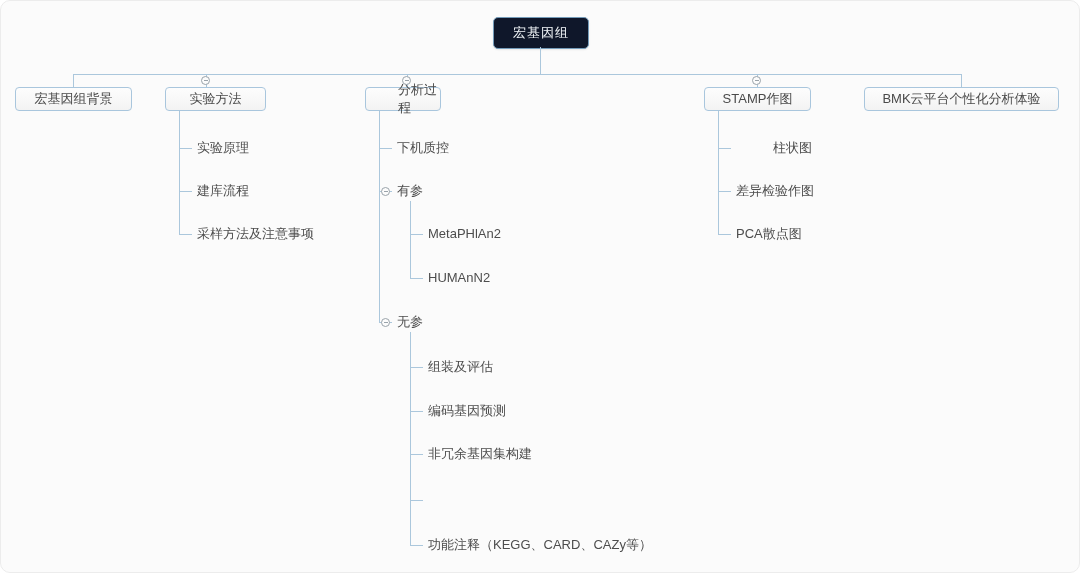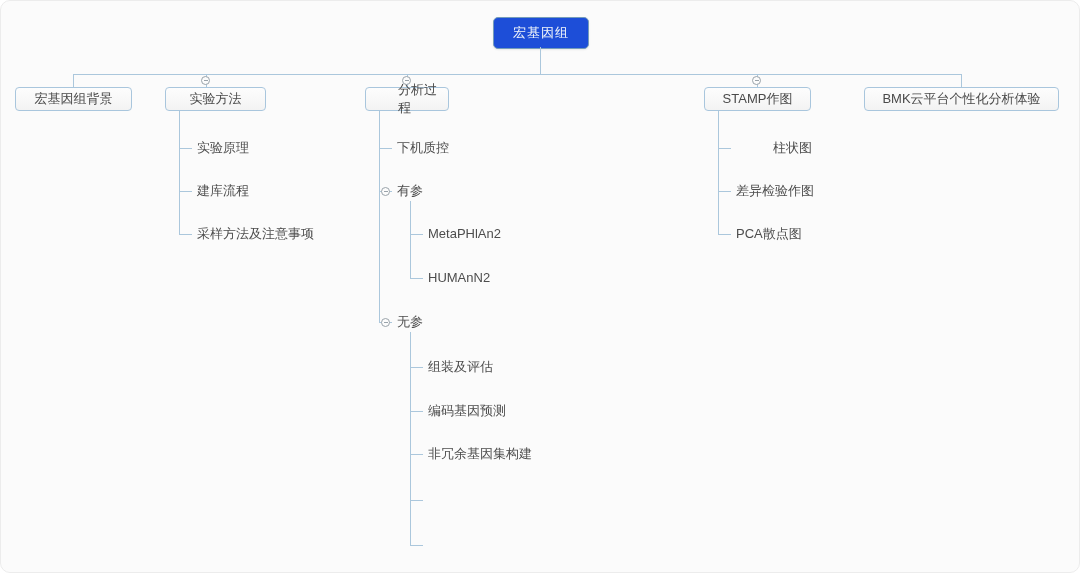--- a/index.html
+++ b/index.html
@@ -13,38 +13,38 @@
     font-family:"Liberation Sans","DejaVu Sans",sans-serif;
     box-sizing:border-box;
   }
   
   .hline,.vline{position:absolute;background:#abc7dc;}
   .hline{height:1px;}
   .vline{width:1px;}
   
   .root{
     position:absolute;left:492px;top:16px;width:94px;height:30px;
-    background:#1d4ed8;border:1px solid #749cba;border-radius:5px;
+    background:#0f172a;border:1px solid #749cba;border-radius:5px;
     color:#f3f7fa;font-size:13px;letter-spacing:1px;
     display:flex;align-items:center;justify-content:center;
     box-shadow:0 1px 2px rgba(0,0,0,0.08);
     cursor:default;
   }
   
   .box{
     position:absolute;top:86px;height:24px;
     background:linear-gradient(#fdfdfd,#f3f3f3);
     border:1px solid #a9c6dd;border-radius:4px;
     color:#4a4a4a;font-size:13px;
     display:flex;align-items:center;justify-content:center;
     box-sizing:border-box;
   }
   .box-bg{left:14px;width:117px;}
   .box-exp{left:164px;width:101px;}
-  .box-ana{left:364px;width:84px;padding-left:32px;}
+  .box-ana{left:364px;width:76px;padding-left:32px;}
   .box-stamp{left:703px;width:107px;}
   .box-bmk{left:863px;width:195px;}
   
   .topic{
     position:absolute;height:20px;line-height:20px;
     color:#4d4d4d;font-size:13px;white-space:nowrap;
     cursor:default;
   }
   
   .collapse{
@@ -120,20 +120,21 @@
 
   <div class="vline" style="left:409px;top:331px;height:213px;"></div>
   <div class="hline" style="left:409px;top:366px;width:13px;"></div>
   <div class="hline" style="left:409px;top:410px;width:13px;"></div>
   <div class="hline" style="left:409px;top:453px;width:13px;"></div>
   <div class="hline" style="left:409px;top:499px;width:13px;"></div>
   <div class="hline" style="left:409px;top:544px;width:13px;"></div>
   <div class="topic" style="left:427px;top:356px;">组装及评估</div>
   <div class="topic" style="left:427px;top:400px;">编码基因预测</div>
   <div class="topic" style="left:427px;top:443px;">非冗余基因集构建</div>
+  <div class="topic" style="left:427px;top:534px;">功能注释（KEGG、CARD、CAZy等）</div>
 
   <div class="vline" style="left:717px;top:110px;height:123px;"></div>
   <div class="hline" style="left:717px;top:147px;width:13px;"></div>
   <div class="hline" style="left:717px;top:190px;width:13px;"></div>
   <div class="hline" style="left:717px;top:233px;width:13px;"></div>
   <div class="topic" style="left:772px;top:137px;">柱状图</div>
   <div class="topic" style="left:735px;top:180px;">差异检验作图</div>
   <div class="topic" style="left:735px;top:223px;">PCA散点图</div>
 
 </div>

